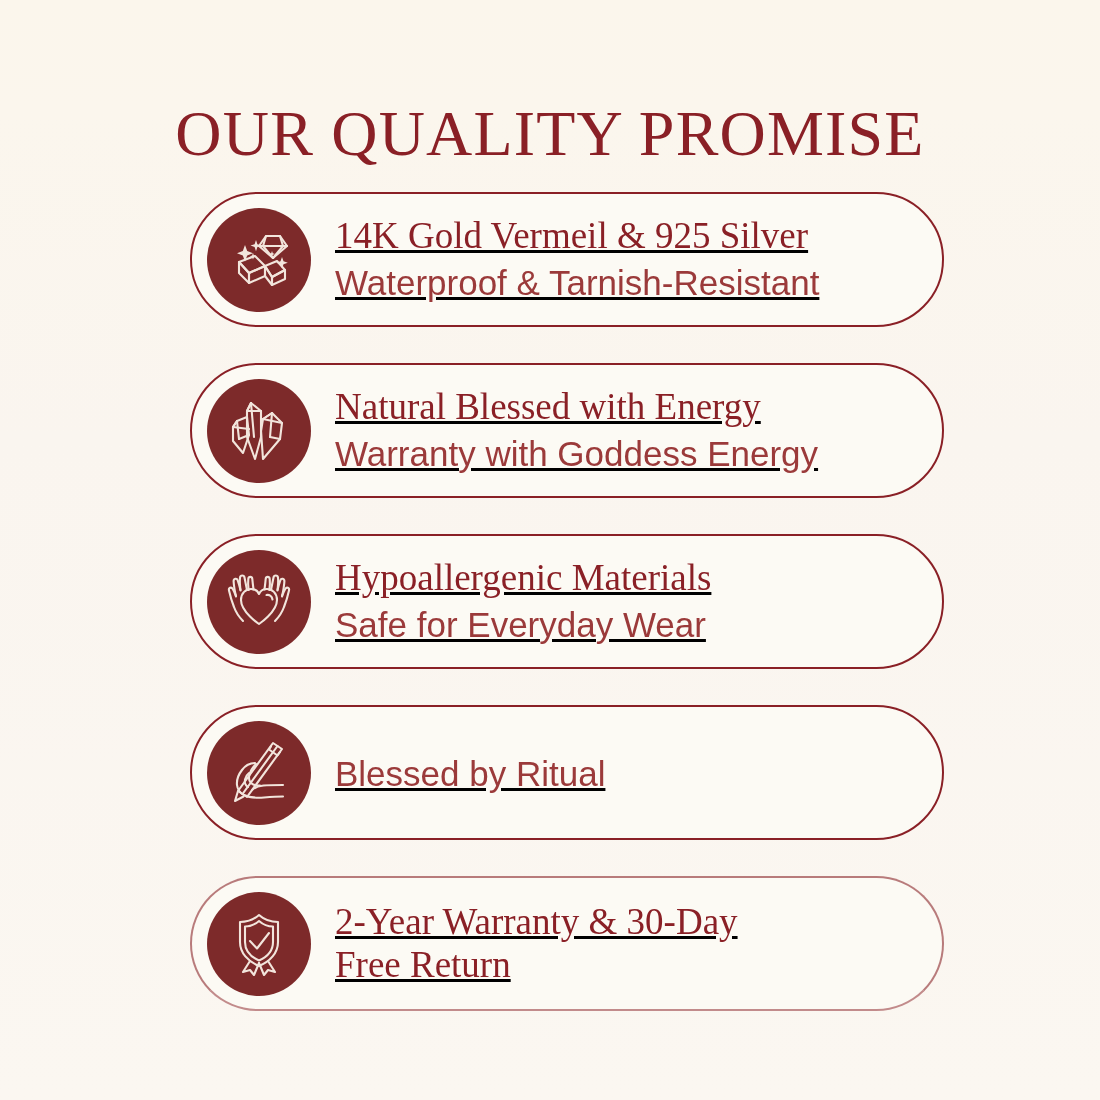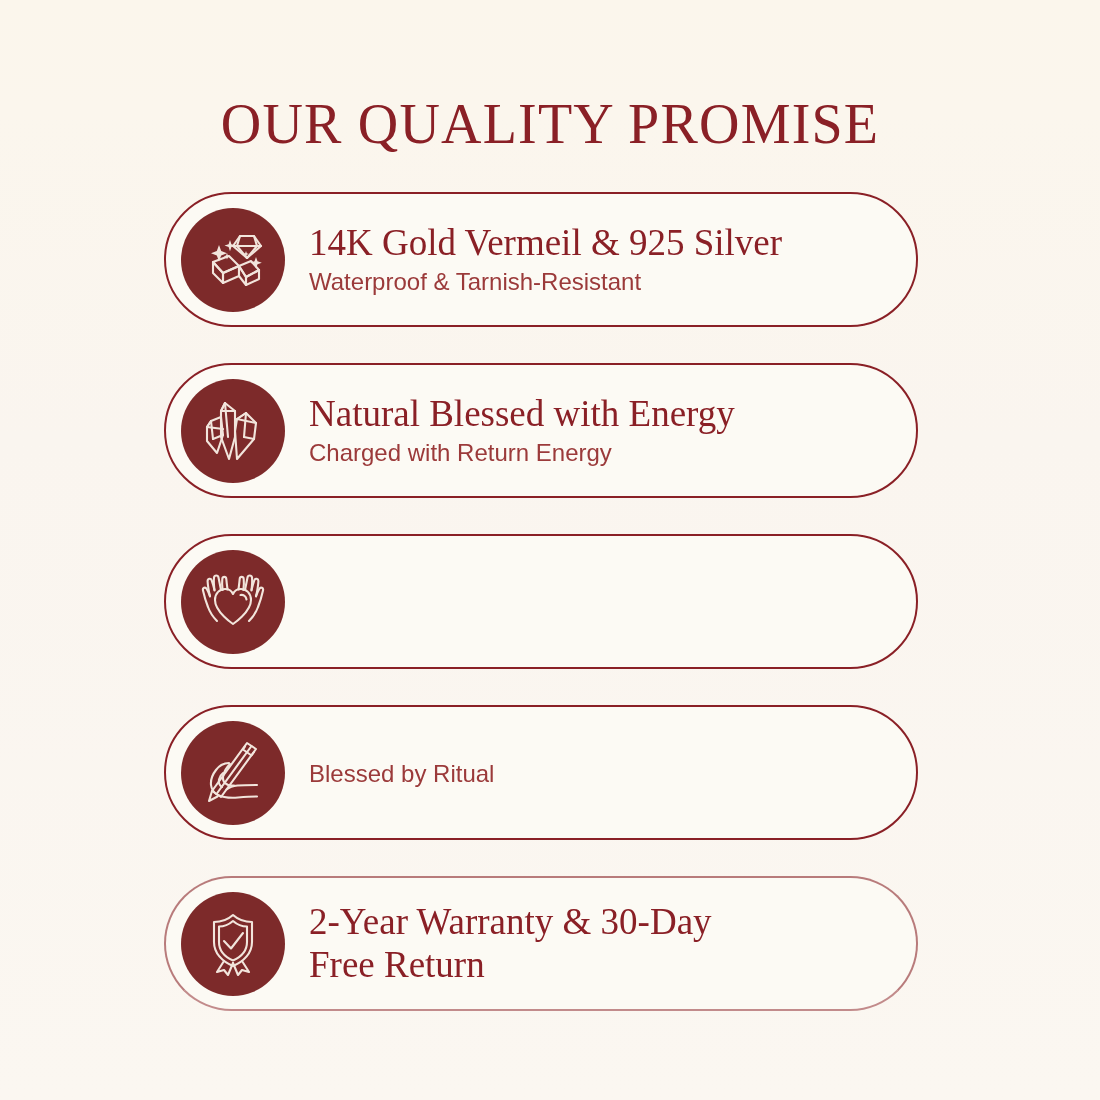--- a/index.html
+++ b/index.html
@@ -22,33 +22,34 @@
     box-sizing: border-box;
   }
 
   .page-title {
     position: absolute;
     top: 56px;
     left: 0;
     width: 1100px;
     text-align: center;
     font-family: "Liberation Serif", "DejaVu Serif", serif;
-    font-size: 56px;
+    font-size: 64px;
     letter-spacing: 1.2px;
     color: #8A2026;
     font-weight: 400;
     line-height: 1.1;
     white-space: nowrap;
   }
 
   .cards {
     position: absolute;
     top: 192px;
-    left: 164px;
+    left: 190px;
     width: 754px;
+    text-decoration: underline;
   }
 
   .card {
     position: relative;
     box-sizing: border-box;
     width: 754px;
     height: 135px;
     border: 2px solid #8A2026;
     border-radius: 70px;
     background: #FCFAF4;
@@ -102,21 +103,21 @@
 
   .card-title {
     font-family: "Liberation Serif", "DejaVu Serif", serif;
     font-size: 37px;
     line-height: 1.16;
     color: #8A2026;
     white-space: pre-line;
   }
   .card-sub {
     font-family: "Liberation Sans", sans-serif;
-    font-size: 24px;
+    font-size: 35px;
     line-height: 1.25;
     color: #9B3A3A;
     margin-top: 3px;
     font-weight: 400;
   }
   .card-sub:empty { display: none; }
 </style>
 </head>
 <body>
 
@@ -168,39 +169,43 @@
           <line x1="45" y1="40" x2="55" y2="42"></line>
           <polygon points="12,24 22,20 24,38 18,56 8,44 8,30"></polygon>
           <line x1="12" y1="24" x2="8" y2="30"></line>
           <line x1="12" y1="24" x2="14" y2="42"></line>
           <line x1="8" y1="30" x2="24" y2="32"></line>
           <line x1="14" y1="42" x2="24" y2="38"></line>
         </svg>
       </div>
       <div class="card-text">
         <div class="card-title">Natural Blessed with Energy</div>
-        <div class="card-sub">Charged with Return Energy</div>
+        <div class="card-sub">Warranty with Goddess Energy</div>
       </div>
     </div>
 
     <div class="card">
       <div class="icon-circle">
         <svg viewBox="0 0 68 68">
           <path d="M34 56 C34 56 16 44 16 32 C16 25 21 21 26 21 C30 21 33 23.5 34 26 C35 23.5 38 21 42 21 C47 21 52 25 52 32 C52 44 34 56 34 56 Z"></path>
           <path d="M41.5 27 C44.5 26.5 47 28.5 47.5 31.5"></path>
           <path d="M22 22 C21 17 20 12 19.5 9.5 C19 6.8 15.5 6.8 15 9.5 C14.6 12.5 15 18 15.5 22.5"></path>
           <path d="M15.5 22 C14.6 18.5 13.5 14.5 12.7 12.3 C11.8 9.8 8.5 10.5 8.6 13.2 C8.8 17.5 10 24 11 28.5"></path>
           <path d="M11 28 C10 25.5 8.6 22.5 7.6 20.8 C6.3 18.5 3.3 19.8 4 22.5 C5 27 7 34 9 39 C11 44.5 14 49 18 53"></path>
           <path d="M46 22 C47 17 48 12 48.5 9.5 C49 6.8 52.5 6.8 53 9.5 C53.4 12.5 53 18 52.5 22.5"></path>
           <path d="M52.5 22 C53.4 18.5 54.5 14.5 55.3 12.3 C56.2 9.8 59.5 10.5 59.4 13.2 C59.2 17.5 58 24 57 28.5"></path>
           <path d="M57 28 C58 25.5 59.4 22.5 60.4 20.8 C61.7 18.5 64.7 19.8 64 22.5 C63 27 61 34 59 39 C57 44.5 54 49 50 53"></path>
           <path d="M28.5 21.5 C28 17.5 27.5 13 27.3 10.8 C27 8.2 23.6 8.2 23.3 10.8 C23 13.5 23.2 18.5 23.6 22"></path>
           <path d="M39.5 21.5 C40 17.5 40.5 13 40.7 10.8 C41 8.2 44.4 8.2 44.7 10.8 C45 13.5 44.8 18.5 44.4 22"></path>
         </svg>
       </div>
+      <div class="card-text">
+        <div class="card-title">Hypoallergenic Materials</div>
+        <div class="card-sub">Safe for Everyday Wear</div>
+      </div>
     </div>
 
     <div class="card">
       <div class="icon-circle">
         <svg viewBox="0 0 68 68">
           <polygon points="48,4 57,10 22,58 13,52"></polygon>
           <line x1="52.5" y1="7" x2="17.5" y2="55"></line>
           <polyline points="13,52 10,62 18.5,57.5"></polyline>
           <polyline points="46,7.5 44,10.5 52.5,16.5 55,13"></polyline>
           <path d="M30 24 C25 24 20 27 17 31 C13.5 35.5 11.5 41 12 46 C12.5 50.5 15 54 19 56 C24 58.5 32 59 39 58.5 C45 58 52 57.5 58 57.5"></path>

